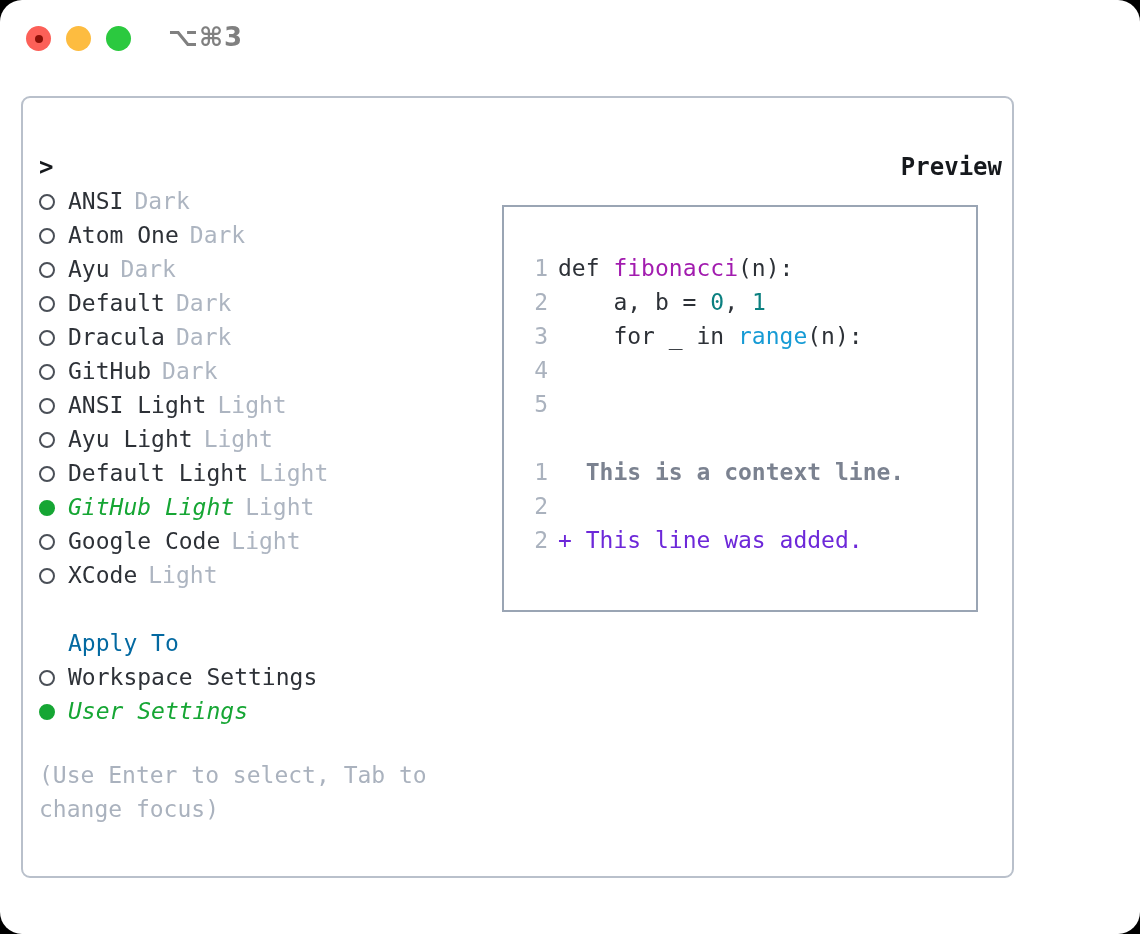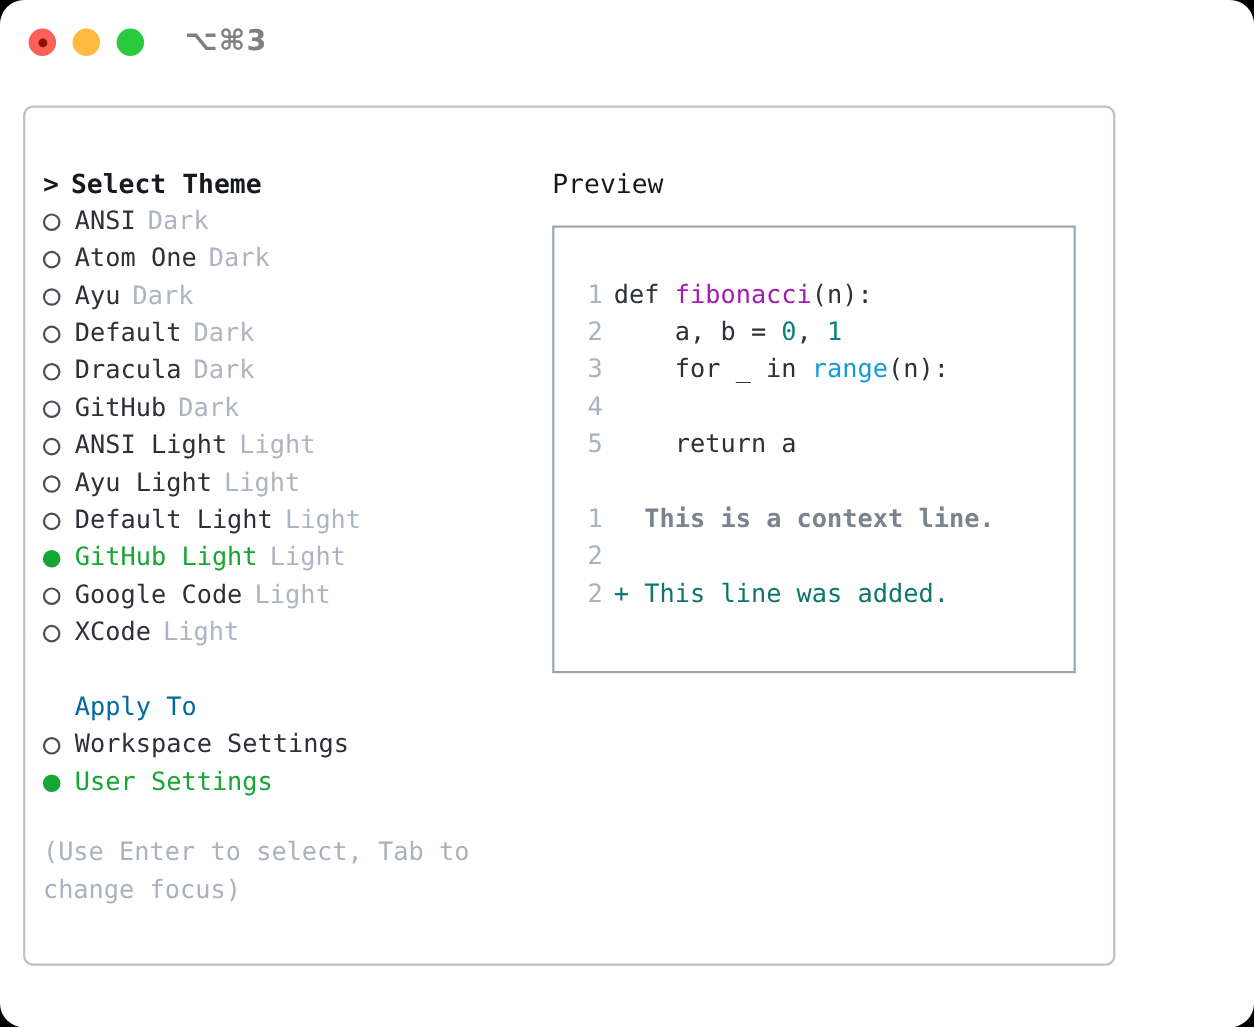--- a/index.html
+++ b/index.html
@@ -130,21 +130,21 @@
   .bullet-filled {
     border: 2px solid #16a634;
     background: #16a634;
   }
   .bullet-none {
     border: none;
     background: transparent;
   }
 
   .item-name { color: #2d3137; }
-  .item-name.selected { color: #16a634; }
+  .item-name.selected { color: #16a634; font-style: italic; }
   .item-tag {
     color: #adb5c1;
     margin-left: 11px;
   }
 
   .section-gap { height: 34px; }
 
   .section-label {
     color: #0369a1;
     font-size: 23px;
@@ -160,23 +160,24 @@
 
   
   .right-col {
     position: absolute;
     left: 479px;
     top: 52px;
     width: 500px;
   }
   .preview-title {
     font-size: 24px;
-    font-weight: normal;
+    font-weight: bold;
     color: #16191d;
     line-height: 34px;
+    text-align: right;
   }
   .preview-box {
     margin-top: 21px;
     width: 476px;
     height: 407px;
     border: 2px solid #9aa5b4;
     box-sizing: border-box;
     background: #ffffff;
     padding: 44px 0 0 0;
   }
@@ -196,21 +197,21 @@
     flex: 0 0 auto;
     padding-right: 0;
   }
   .codetext { padding-left: 10px; }
 
   .tok-fn    { color: #a21caf; }
   .tok-num   { color: #0b8080; }
   .tok-kwfn  { color: #169bd5; }
   .tok-ctx   { color: #7b8290; font-weight: bold; }
   .tok-del   { color: #c22a0e; }
-  .tok-add   { color: #0f766e; }
+  .tok-add   { color: #6d28d9; }
 
   .blank-line { height: 34px; }
 </style>
 </head>
 <body>
 
 <div class="window">
 
   <div class="titlebar">
     <div class="traffic">
@@ -220,21 +221,20 @@
     </div>
     <div class="win-title">⌥⌘3</div>
   </div>
 
   <div class="card">
 
     <div class="left-col">
 
       <div class="row heading">
         <span class="prompt">&gt;</span>
-        <span>Select Theme</span>
       </div>
 
       <div id="theme-list">
           <div class="row">
             <span class="bullet bullet-empty"></span>
             <span class="item-name">ANSI</span>
             <span class="item-tag">Dark</span>
           </div>
           <div class="row">
             <span class="bullet bullet-empty"></span>
@@ -315,21 +315,21 @@
     </div>
 
     <div class="right-col">
       <div class="preview-title">Preview</div>
       <div class="preview-box">
         <div id="code-block">
             <div class="code-line"><span class="lineno">1</span><span class="codetext"><span>def </span><span class="tok-fn">fibonacci</span><span>(n):</span></span></div>
             <div class="code-line"><span class="lineno">2</span><span class="codetext"><span>    a, b = </span><span class="tok-num">0</span><span>, </span><span class="tok-num">1</span></span></div>
             <div class="code-line"><span class="lineno">3</span><span class="codetext"><span>    for _ in </span><span class="tok-kwfn">range</span><span>(n):</span></span></div>
             <div class="code-line"><span class="lineno">4</span></div>
-            <div class="code-line"><span class="lineno">5</span><span class="codetext"><span>    return a</span></span></div>
+            <div class="code-line"><span class="lineno">5</span></div>
           </div>
         <div class="blank-line"></div>
         <div id="diff-block">
             <div class="code-line"><span class="lineno">1</span><span class="codetext tok-ctx"><span>  </span><span>This is a context line.</span></span></div>
             <div class="code-line"><span class="lineno">2</span></div>
             <div class="code-line"><span class="lineno">2</span><span class="codetext tok-add"><span>+ </span><span>This line was added.</span></span></div>
           </div>
       </div>
     </div>
 

